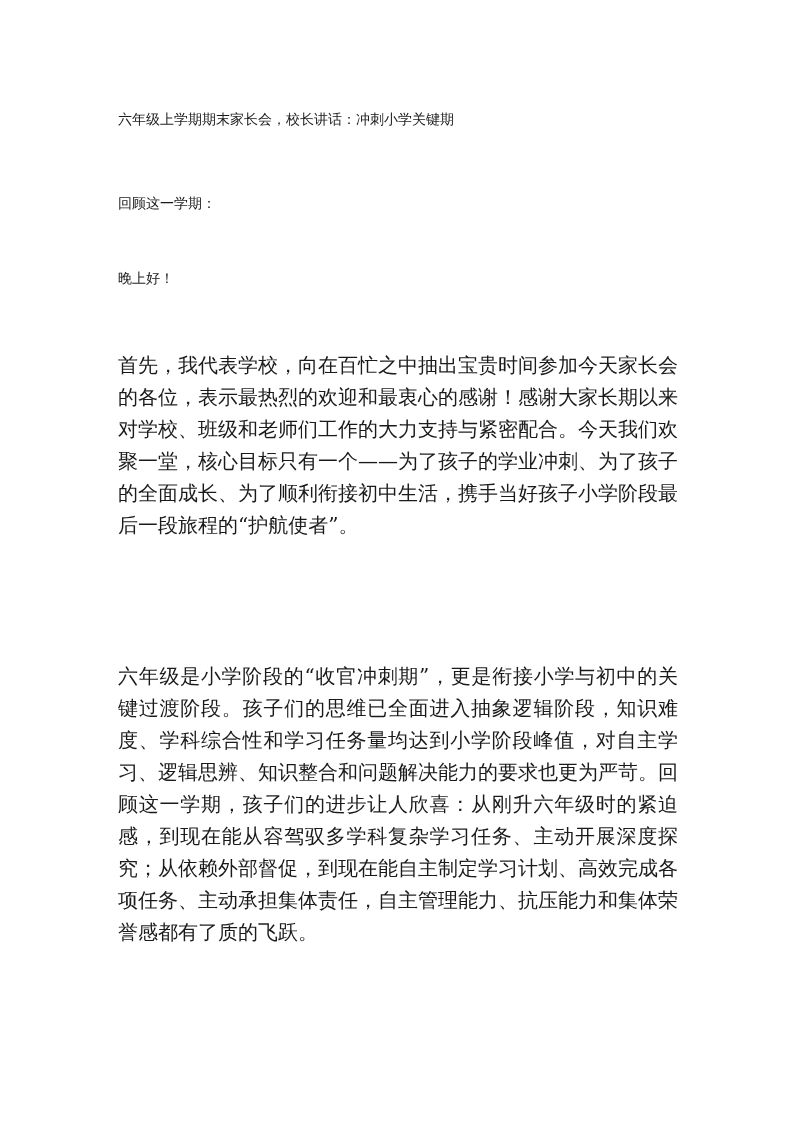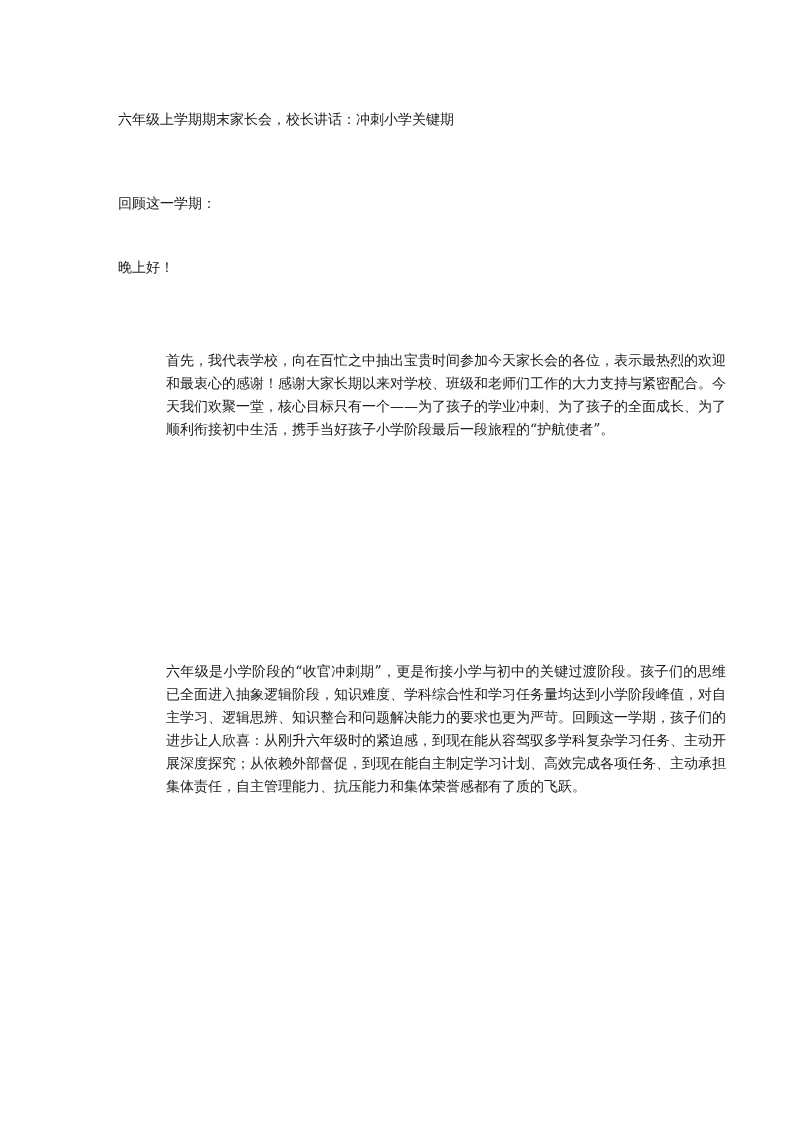--- a/index.html
+++ b/index.html
@@ -1,24 +1,24 @@
 <!DOCTYPE html>
 <html><head>
   <meta charset="utf-8">
   <style>
     html, body { margin: 0; padding: 0; background: #ffffff; }
     body { width: 793px; height: 1122px; position: relative; overflow: hidden;
            font-family: "DejaVu Serif", "Liberation Serif", serif; color: #1a1a1a; }
     .page { position: absolute; left: 118px; top: 0; width: 560px; }
     .line { position: absolute; left: 0; font-size: 14px; line-height: 24px; white-space: nowrap; }
-    .para { position: absolute; left: 0; width: 560px; font-size: 14px; line-height: 23px;
-            text-align: justify; text-justify: inter-character; word-break: break-all; margin-left: 48px; }
+    .para { position: absolute; left: 0; width: 560px; font-size: 20px; line-height: 32px;
+            text-align: justify; text-justify: inter-character; word-break: break-all; }
   </style>
 </head>
 <body>
 
 <div class="page">
   <div class="line" style="top:107px;">六年级上学期期末家长会，校长讲话：冲刺小学关键期</div>
   <div class="line" style="top:191px;">回顾这一学期：</div>
-  <div class="line" style="top:255px;">晚上好！</div>
+  <div class="line" style="top:267px;font-family:Liberation Mono, monospace;">晚上好！</div>
   <div class="para" style="top:349px;">首先，我代表学校，向在百忙之中抽出宝贵时间参加今天家长会的各位，表示最热烈的欢迎和最衷心的感谢！感谢大家长期以来对学校、班级和老师们工作的大力支持与紧密配合。今天我们欢聚一堂，核心目标只有一个——为了孩子的学业冲刺、为了孩子的全面成长、为了顺利衔接初中生活，携手当好孩子小学阶段最后一段旅程的“护航使者”。</div>
   <div class="para" style="top:660px;">六年级是小学阶段的“收官冲刺期”，更是衔接小学与初中的关键过渡阶段。孩子们的思维已全面进入抽象逻辑阶段，知识难度、学科综合性和学习任务量均达到小学阶段峰值，对自主学习、逻辑思辨、知识整合和问题解决能力的要求也更为严苛。回顾这一学期，孩子们的进步让人欣喜：从刚升六年级时的紧迫感，到现在能从容驾驭多学科复杂学习任务、主动开展深度探究；从依赖外部督促，到现在能自主制定学习计划、高效完成各项任务、主动承担集体责任，自主管理能力、抗压能力和集体荣誉感都有了质的飞跃。</div>
 </div>
 
 </body></html>

